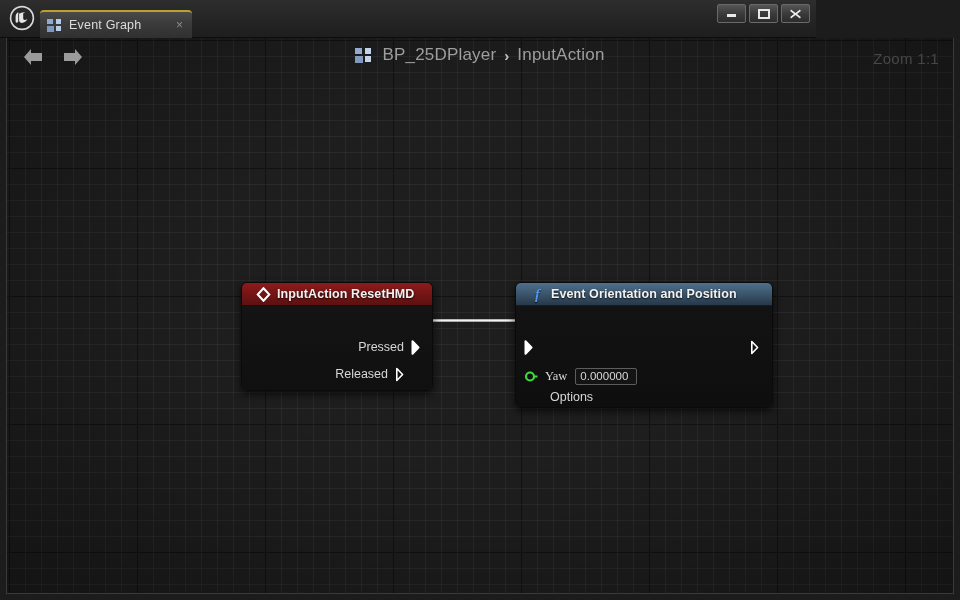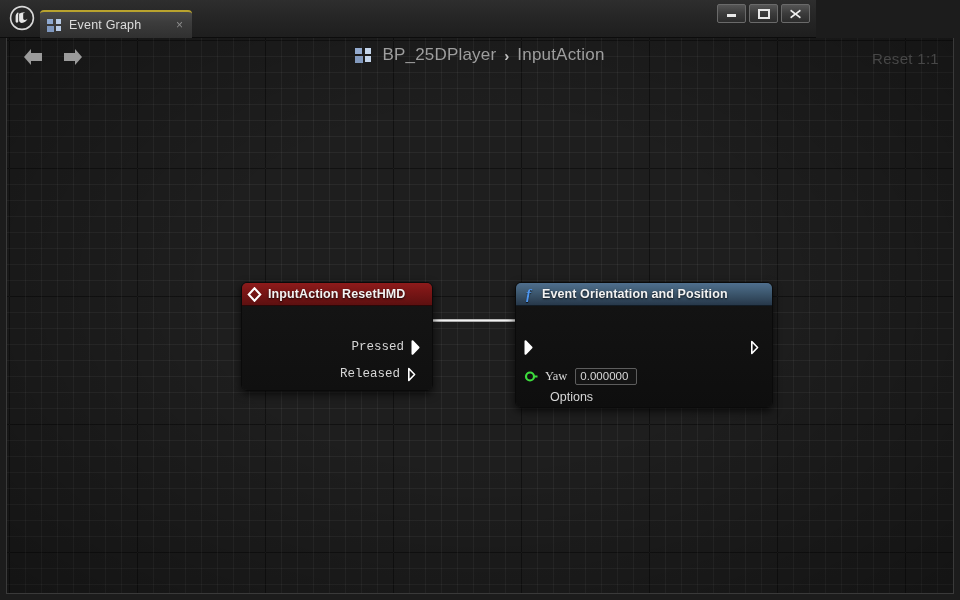--- a/index.html
+++ b/index.html
@@ -214,21 +214,21 @@
     border-radius: 6px;
     box-sizing: border-box;
     box-shadow: 0 3px 9px rgba(0,0,0,0.7);
     border: 1px solid #0a0a0a;
     overflow: hidden;
   }
   .node-header {
     height: 23px;
     display: flex;
     align-items: center;
-    padding-left: 5px;
+    padding-left: 14px;
     box-sizing: border-box;
   }
   .node-title {
     font-size: 12.5px;
     font-weight: bold;
     color: #f2f2f2;
     white-space: nowrap;
     letter-spacing: .1px;
     text-shadow: 0 1px 2px rgba(0,0,0,.85);
   }
@@ -243,21 +243,20 @@
     top: 244px;
     width: 192px;
   }
   #node-event .node-header {
     background: linear-gradient(to bottom, #8e1b1b 0%, #7a1616 40%, #5d1010 100%);
     border-bottom: 1px solid #2a0808;
   }
   #node-event .node-body {
     height: 84px;
     background: linear-gradient(to bottom, #141414 0%, #101010 100%);
-    font-family: Liberation Mono, monospace;
   }
   .diamond-icon {
     width: 15px; height: 15px;
     margin-right: 6px;
     flex: 0 0 auto;
   }
 
   
   #node-func {
     left: 508px;
@@ -297,21 +296,21 @@
     color: #d6d6d6;
     white-space: nowrap;
   }
   .exec-pin { width: 13px; height: 15px; }
   .exec-pin svg { display:block; }
   .data-pin { width: 13px; height: 13px; }
   .data-pin svg { display:block; }
 
   
   #pin-pressed  { right: 8px; top: 32px; }
-  #pin-released { right: 12px; top: 59px; }
+  #pin-released { right: 24px; top: 59px; }
   #pin-pressed .pin-label,
   #pin-released .pin-label,
   #pin-key .pin-label { margin-right: 7px; }
 
   
   #pin-exec-in  { left: 8px;  top: 32px; }
   #pin-exec-out { right: 9px; top: 32px; }
   #pin-yaw      { left: 8px;  top: 61px; }
   #pin-yaw .pin-label { margin-left: 8px; font-family: Liberation Serif, serif; }
 
@@ -433,21 +432,21 @@
           <i class="b1"></i>
             <i class="b2"></i>
             <i class="b3"></i>
             <i class="b4"></i>
         </span>
         <span class="bc-item">BP_25DPlayer</span>
         <span class="bc-sep">›</span>
         <span class="bc-item">InputAction</span>
       </div>
 
-      <div class="zoom-label">Reset 1:1</div>
+      <div class="zoom-label">Zoom 1:1</div>
     </div>
 
     <div class="wire"></div>
 
     <div class="node" id="node-event">
       <div class="node-header">
         <span class="diamond-icon">
           <svg width="15" height="15" viewBox="0 0 15 15">
             <path d="M7.5 1.2 L13.3 7.5 L7.5 13.8 L1.7 7.5 Z" fill="none" stroke="#ffffff" stroke-width="2"></path>
           </svg>

